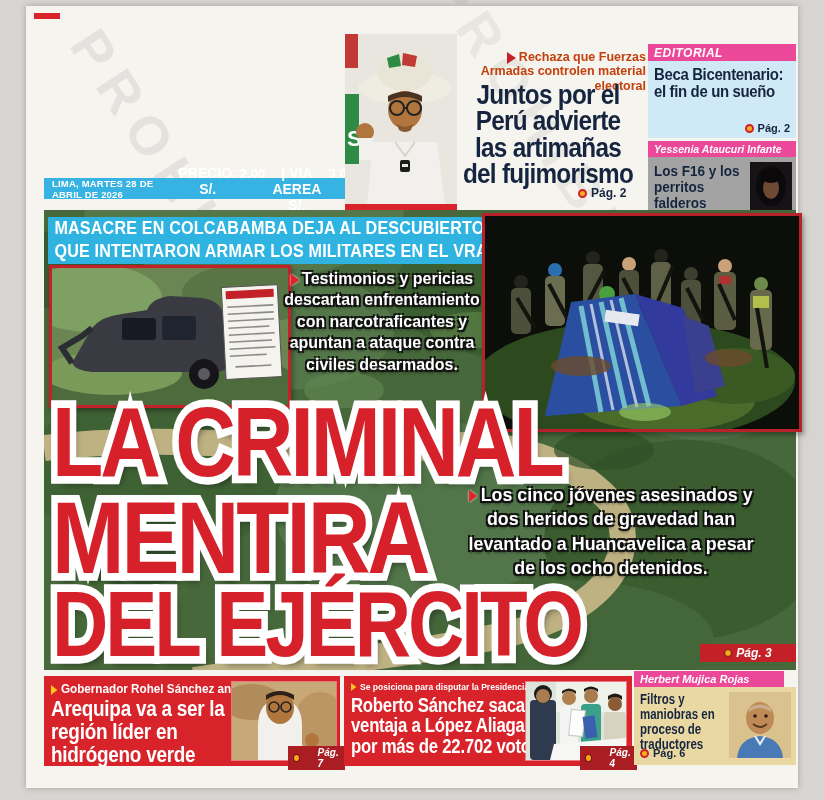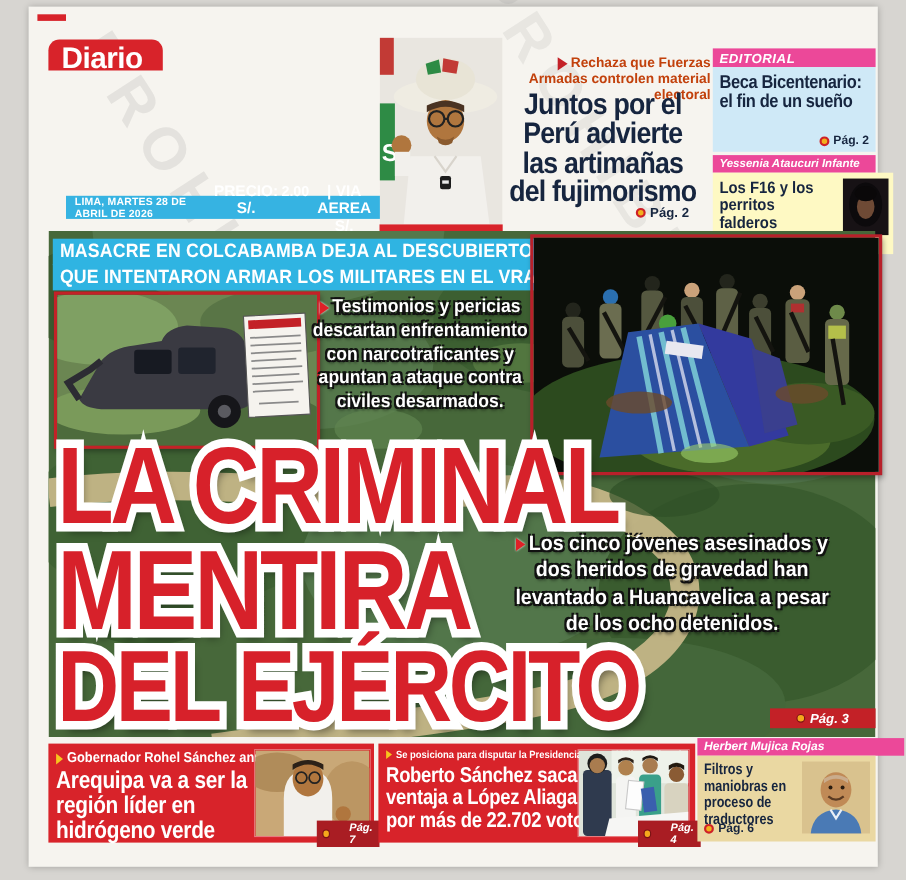--- a/index.html
+++ b/index.html
@@ -18,21 +18,21 @@
   .brand-big{position:absolute;left:6px;top:-16px;color:#fff;font-weight:bold;font-size:118px;
              letter-spacing:-7px;transform:scale(.96,1.02);transform-origin:left top;line-height:1;}
   .site-row{left:192px;top:40px;display:flex;align-items:center;gap:5px;}
   .site-url{color:#3c3c3c;font-weight:bold;font-size:13.5px;}
   .sicon{width:16px;height:16px;border-radius:4px;display:flex;align-items:center;justify-content:center;
          color:#fff;font-weight:bold;font-size:11px;line-height:1;}
   .fb{background:#1877f2;} .xx{background:#111;}
   .ig{background:#fff;border:2px solid #d63384;box-sizing:border-box;position:relative;}
   .ig::after{content:"";position:absolute;left:3px;top:3px;width:6px;height:6px;border:2px solid #d63384;border-radius:50%;}
   .datebar{left:44px;top:178px;width:318px;height:21px;background:#36b3e2;display:flex;align-items:center;
-           justify-content:space-between;padding:0 8px;box-sizing:border-box;color:#fff;margin-left:16px;}
+           justify-content:space-between;padding:0 8px;box-sizing:border-box;color:#fff;}
   .date-l{font-weight:bold;font-size:9.5px;letter-spacing:.2px;}
   .price{display:flex;align-items:baseline;gap:3px;font-weight:bold;}
   .price .sm{font-size:14px;text-align:center;} .price .lg{font-size:13px;}
   
   .jphoto{left:345px;top:34px;width:112px;height:170px;overflow:hidden;}
   .jstrip{left:345px;top:204px;width:112px;height:6px;background:#d8232a;}
   .kicker-j{left:458px;top:50px;width:188px;text-align:right;color:#c2410c;font-weight:bold;font-size:12.5px;line-height:1.15;}
   .hl-juntos{left:448px;top:82px;width:200px;text-align:center;color:#16253f;font-weight:bold;font-size:27px;
              line-height:.98;letter-spacing:-.8px;transform:scaleX(.9);transform-origin:center top;}
   .pagref{display:flex;align-items:center;gap:4px;font-weight:bold;}
@@ -41,21 +41,21 @@
   .dot-org{width:8px;height:8px;border-radius:50%;background:#f5a81c;border:1px solid #7a1115;box-sizing:border-box;display:inline-block;}
   
   .redbar{background:#ec4899;color:#fff;font-weight:bold;font-style:italic;display:flex;align-items:center;
           padding:0 6px;box-sizing:border-box;}
   .ed-bar{left:648px;top:44px;width:148px;height:17px;font-size:12px;letter-spacing:.5px;}
   .ed-block{left:648px;top:61px;width:148px;height:77px;background:#cfe9f7;}
   .ed-hl{position:absolute;left:6px;top:5px;width:150px;color:#16253f;font-weight:bold;font-size:17px;line-height:1.02;
          letter-spacing:-.4px;transform:scaleX(.88);transform-origin:left top;}
   .ed-pag{position:absolute;right:6px;bottom:4px;}
   .ya-bar{left:648px;top:141px;width:148px;height:16px;font-size:10.5px;}
-  .ya-block{left:648px;top:157px;width:164px;height:74px;background:#fef9c3;}
+  .ya-block{left:648px;top:157px;width:148px;height:74px;background:#a3a3a3;}
   .ya-hl{position:absolute;left:6px;top:6px;width:108px;color:#16253f;font-weight:bold;font-size:15px;line-height:1.05;
          transform:scaleX(.9);transform-origin:left top;}
   .ya-pag{position:absolute;left:78px;bottom:5px;}
   .ya-photo{position:absolute;right:4px;top:5px;width:42px;height:52px;overflow:hidden;}
   
   .jungle{left:44px;top:210px;width:752px;height:460px;overflow:hidden;}
   .ck{position:absolute;left:48px;display:inline-block;background:#2fb4e2;color:#fff;font-weight:bold;font-size:17.5px;
       padding:1px 7px 2px;letter-spacing:.2px;transform:scaleX(.92);transform-origin:left top;white-space:nowrap;}
   .photo-frame{position:absolute;overflow:hidden;border:3px solid #b8202a;box-shadow:2px 3px 5px rgba(0,0,0,.35);}
   .outline-w{color:#fff;font-weight:bold;
@@ -78,41 +78,38 @@
   
   .bblock{background:#d8232a;position:absolute;}
   .bl{left:44px;top:676px;width:296px;height:90px;}
   .bm{left:344px;top:676px;width:288px;height:90px;}
   .bkick{position:absolute;color:#fff;font-weight:bold;white-space:nowrap;transform:scaleX(.9);transform-origin:left top;}
   .bhl{position:absolute;color:#fff;font-weight:bold;line-height:1.04;letter-spacing:-.3px;
        transform:scaleX(.86);transform-origin:left top;}
   .bphoto{position:absolute;overflow:hidden;box-shadow:0 0 0 1px rgba(255,255,255,.4);}
   .ptag{position:absolute;background:#a91d23;display:flex;align-items:center;gap:18px;color:#fff;
         font-weight:bold;font-style:italic;font-size:10px;padding:1px 5px;}
-  .hm-bar{left:634px;top:671px;width:188px;height:16px;font-size:11px;}
+  .hm-bar{left:634px;top:671px;width:150px;height:16px;font-size:11px;}
   .hm-block{left:634px;top:687px;width:162px;height:78px;background:#ead8a2;}
   .hm-hl{position:absolute;left:6px;top:5px;width:120px;color:#16253f;font-weight:bold;font-size:14px;line-height:1.08;
          transform:scaleX(.82);transform-origin:left top;}
   .hm-pag{position:absolute;left:6px;bottom:6px;}
   .hm-photo{position:absolute;right:5px;top:5px;width:62px;height:66px;overflow:hidden;}
   .corner-mark{left:34px;top:13px;width:26px;height:6px;background:#d8232a;}
 </style>
 </head>
 <body>
 
 <div id="canvas">
   <div class="paper"></div>
   <div class="abs corner-mark"></div>
 
   <div class="wm" style="left:110px;top:18px;">PROHIBIDA SU</div>
   <div class="wm" style="left:470px;top:-40px;color:rgba(110,110,110,.10);">PROHIBIDA SU</div>
 
-  <div class="abs logo-tab">
-    <span class="brand-small" style="top:2px;">Diario</span>
-  </div>
   <div class="abs datebar">
     <span class="date-l">LIMA, MARTES 28 DE ABRIL DE 2026</span>
     <span class="price">
       <span class="sm">PRECIO: S/.</span>
       <span class="lg">2.00</span>
       <span class="sm">| VIA AEREA S/.</span>
       <span class="lg">3.00</span>
     </span>
   </div>
 

